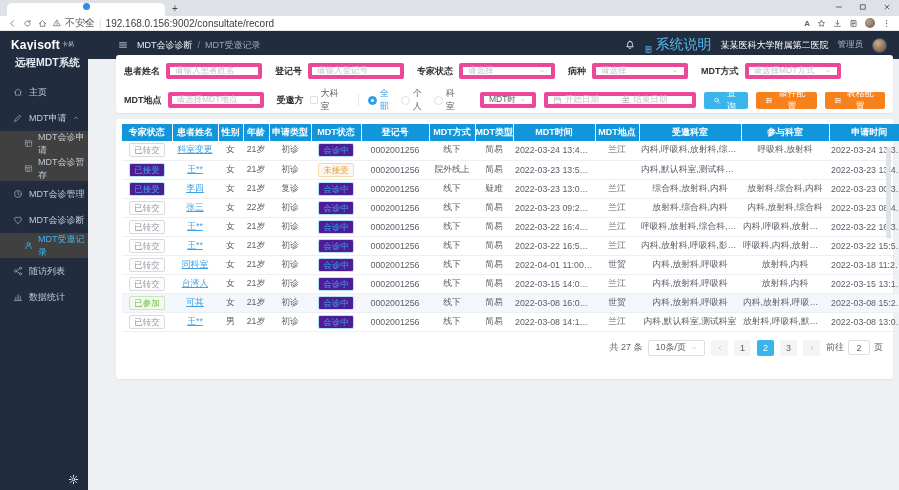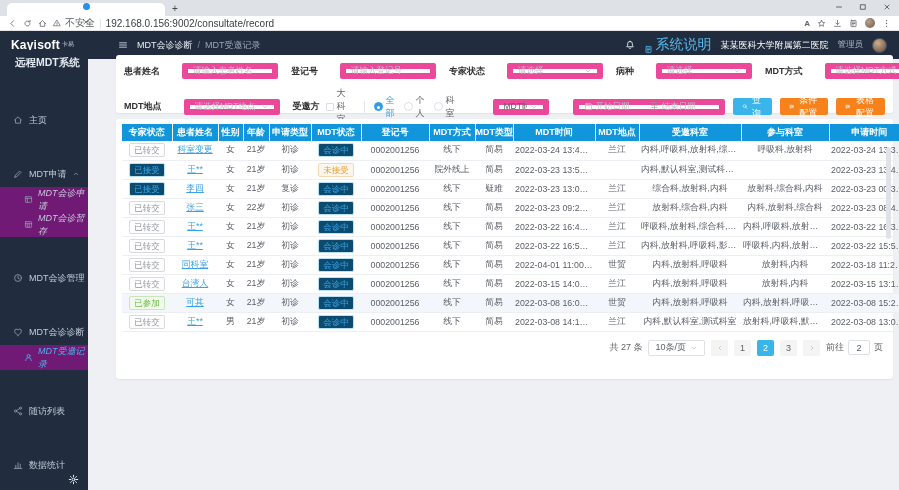--- a/index.html
+++ b/index.html
@@ -41,36 +41,36 @@
   .header-right { margin-left:auto; display:flex; align-items:center; gap:9px; padding-right:12px; }
   .bell-ic { color:#f0f4f8; }
   .sys-help { display:flex; align-items:flex-end; gap:3px; color:#56b9ee; font-size:14px; }
   .hospital { color:#fff; font-size:9px; }
   .role { color:#aeb9c7; font-size:8.5px; }
   .avatar { width:15px; height:15px; border-radius:50%; background:radial-gradient(circle at 38% 32%, #cfae8d, #5d4736); border:1px solid #49566b; }
 
   
   .sidebar { position:absolute; top:50px; bottom:0; left:0; width:88px; background:#212d3e; }
   .sys-title { color:#e4eaf2; font-size:10.5px; font-weight:bold; padding:6px 0 9px 15px; }
-  .menu-item { height:26px; display:flex; align-items:center; padding:0 8px 0 13px; color:#c2cbd8; font-size:9px; cursor:pointer;margin-top:28px; }
+  .menu-item { height:26px; display:flex; align-items:center; padding:0 8px 0 13px; color:#c2cbd8; font-size:9px; cursor:pointer; }
   .menu-item .mi-ic { color:#8d99ab; margin-right:6px; flex:none; }
   .mi-lb { white-space:nowrap; }
   .mi-chev { margin-left:auto; color:#8d99ab; }
-  .submenu { background:#701a75;font-style:italic; }
+  .submenu { background:#404040; }
   .submenu-item { height:25px; display:flex; align-items:center; padding-left:24px; color:#c2cbd8; font-size:9px; cursor:pointer; }
   .submenu-item .mi-ic { color:#8d99ab; margin-right:5px; flex:none; }
   .submenu-item.active, .submenu-item.active .mi-ic { color:#41b6ec; }
   .gear-ic { position:absolute; bottom:5px; right:9px; color:#eef2f7; }
 
   
   .filter-card { position:absolute; left:116px; right:6px; top:55px; height:58px; background:#fff; border-radius:3px; padding:8px 8px 0; box-shadow:0 1px 2px rgba(0,0,0,.06); }
   .f-row { display:flex; align-items:center; margin-bottom:8px; }
   .f-item { display:flex; align-items:center; margin-right:13px; }
   .f-item label { font-size:9px; font-weight:bold; color:#303133; margin-right:6px; white-space:nowrap; }
-  .f-input { width:96px; height:16px; border:6px solid #ec4899; border-radius:2px; background:#fff; display:flex; align-items:center; padding:0 5px; gap:3px;margin-left:16px; }
+  .f-input { width:96px; height:16px; border:4px solid #ec4899; border-radius:2px; background:#fff; display:flex; align-items:center; padding:0 5px; gap:3px; }
   .ph { font-size:8.5px; color:#c0c4cc; white-space:nowrap; overflow:hidden; flex:1; }
   .sel-chev { color:#c0c4cc; flex:none; }
   .check-box { width:8px; height:8px; border:1px solid #dcdfe6; border-radius:1px; margin-right:3px; background:#fff; flex:none; }
   .opt-label { font-size:9px; color:#606266; }
   .v-div { width:1px; height:12px; background:#e4e7ed; margin:0 9px; }
   .radio-item { display:flex; align-items:center; margin-right:9px; }
   .radio { width:9px; height:9px; border:1px solid #dcdfe6; border-radius:50%; margin-right:3px; background:#fff; flex:none; position:relative; }
   .radio.on { background:#2d9fe8; border-color:#2d9fe8; }
   .radio.on::after { content:""; position:absolute; left:2.5px; top:2.5px; width:3px; height:3px; border-radius:50%; background:#fff; }
   .radio-item.sel .opt-label { color:#2d9fe8; }
@@ -85,21 +85,21 @@
 
   
   .table-card { position:absolute; left:116px; right:6px; top:119px; height:260px; background:#fff; border-radius:3px; padding:5px 6px 0; box-shadow:0 1px 2px rgba(0,0,0,.06); }
   table { width:100%; border-collapse:collapse; table-layout:fixed; }
   th { background:#1296db; color:#fff; font-size:9px; font-weight:bold; height:17px; border-right:1px solid rgba(255,255,255,.35); white-space:nowrap; overflow:hidden; }
   th:last-child { border-right:none; }
   td { font-size:8.8px; color:#5a5e66; height:19px; text-align:center; border-bottom:1px solid #edeff4; white-space:nowrap; overflow:hidden; text-overflow:ellipsis; padding:0 2px; }
   tr.hl td { background:#f3f6fa; }
   .tag { display:inline-block; padding:0 4px; line-height:12px; border-radius:2px; font-size:8.5px; border:1px solid; }
   .t-gray { color:#909399; border-color:#d8dade; background:#fdfdfe; }
-  .t-blue { color:#3aa5e9; border-color:#b9e1f8; background:#0c4a6e; }
+  .t-blue { color:#3aa5e9; border-color:#b9e1f8; background:#4c1d95; }
   .t-orange { color:#e6a23c; border-color:#f5dab1; background:#fdf6ec; }
   .t-green { color:#67c23a; border-color:#c8e6b8; background:#f2f9ee; }
   .plink { color:#3aa2e4; text-decoration:underline; cursor:pointer; }
   .scroll-thumb { position:absolute; right:2px; top:28px; width:5px; height:92px; border-radius:3px; background:#dfe3e8; }
 
   
   .pagination { display:flex; align-items:center; justify-content:flex-end; gap:6px; margin-top:8px; padding-right:4px; font-size:9px; color:#606266; }
   .pagesize { border:1px solid #dcdfe6; border-radius:2px; height:16px; display:flex; align-items:center; gap:4px; padding:0 6px; }
   .pg-btn, .pg-num { min-width:17px; height:16px; background:#f4f4f5; border:none; border-radius:2px; color:#606266; font-size:9px; display:inline-flex; align-items:center; justify-content:center; cursor:pointer; }
   .pg-btn .ic { color:#b4bccc; }

